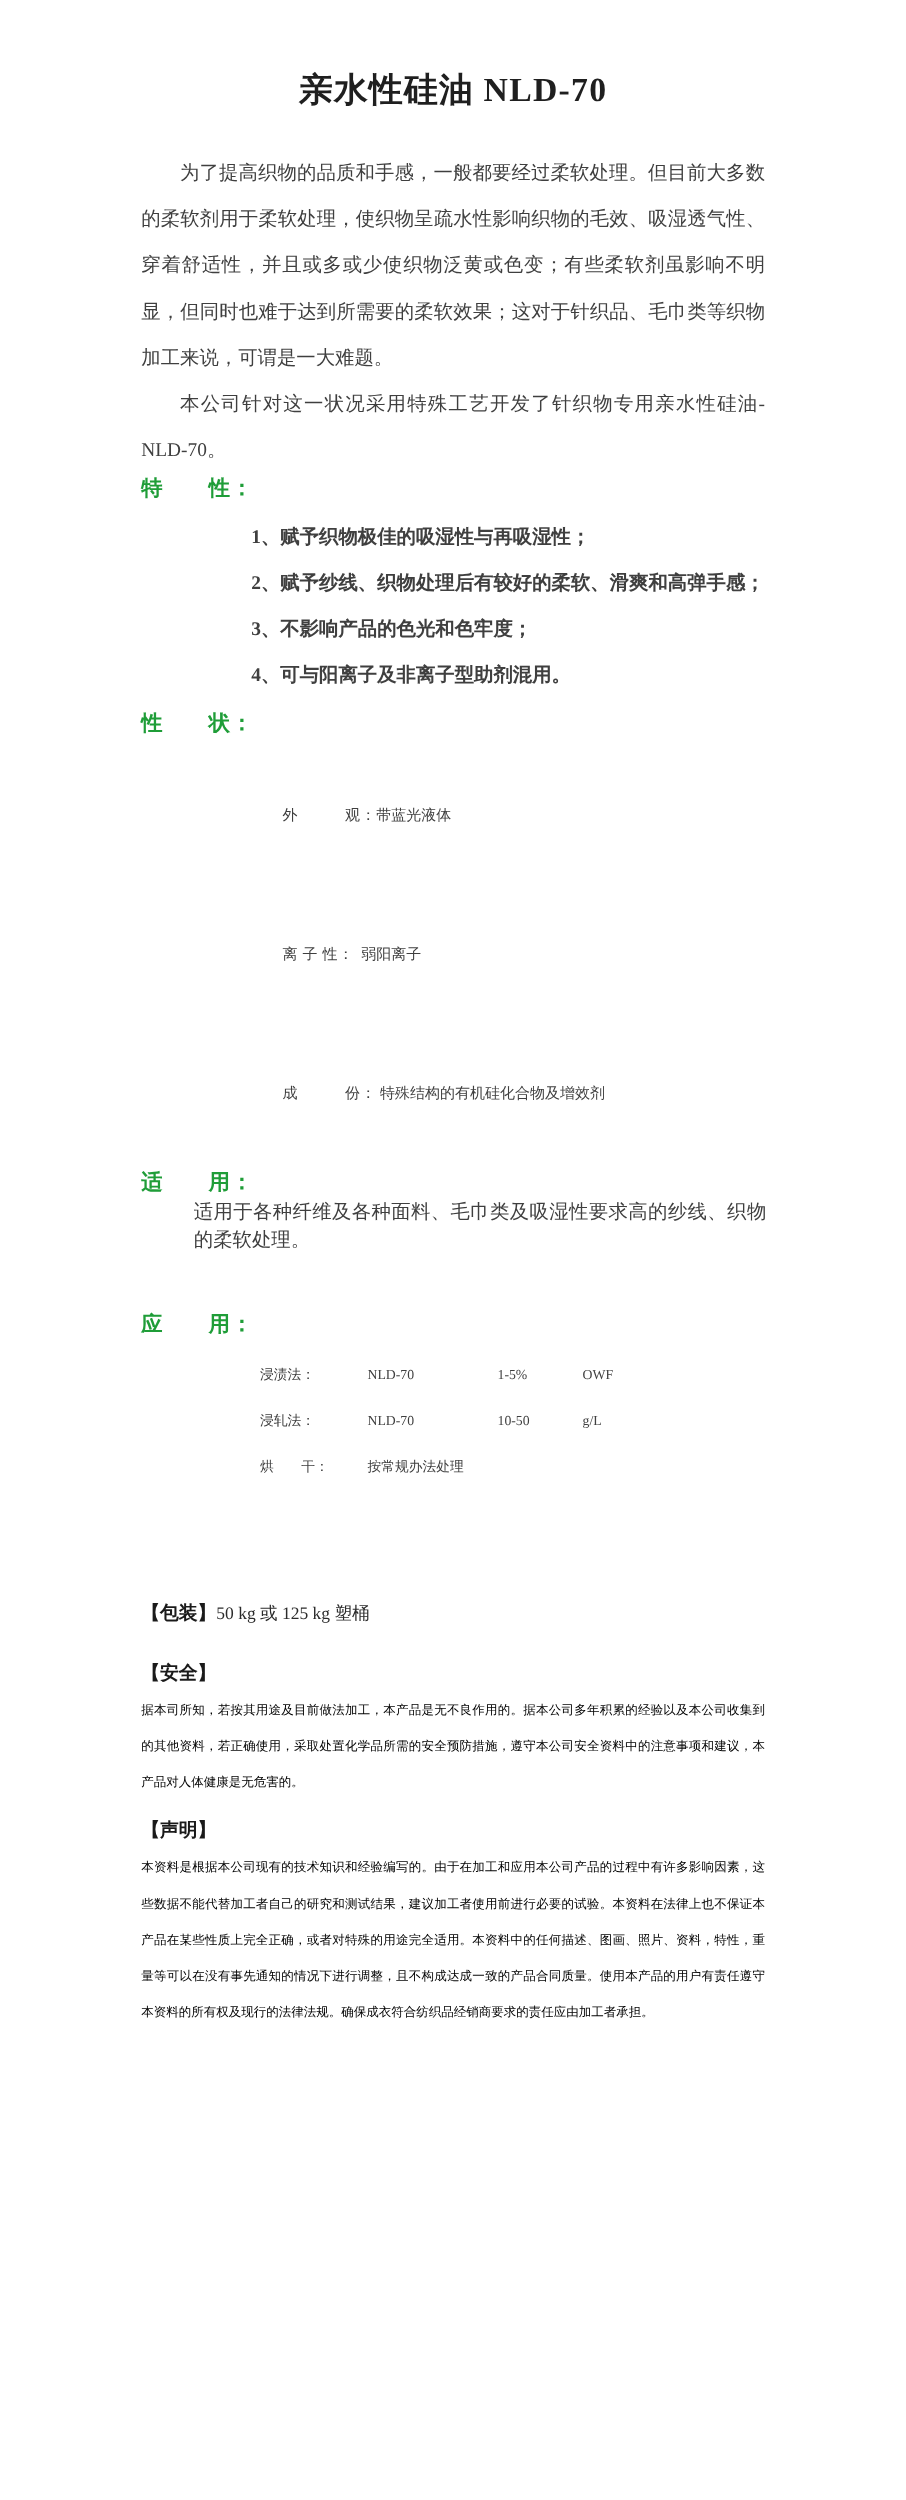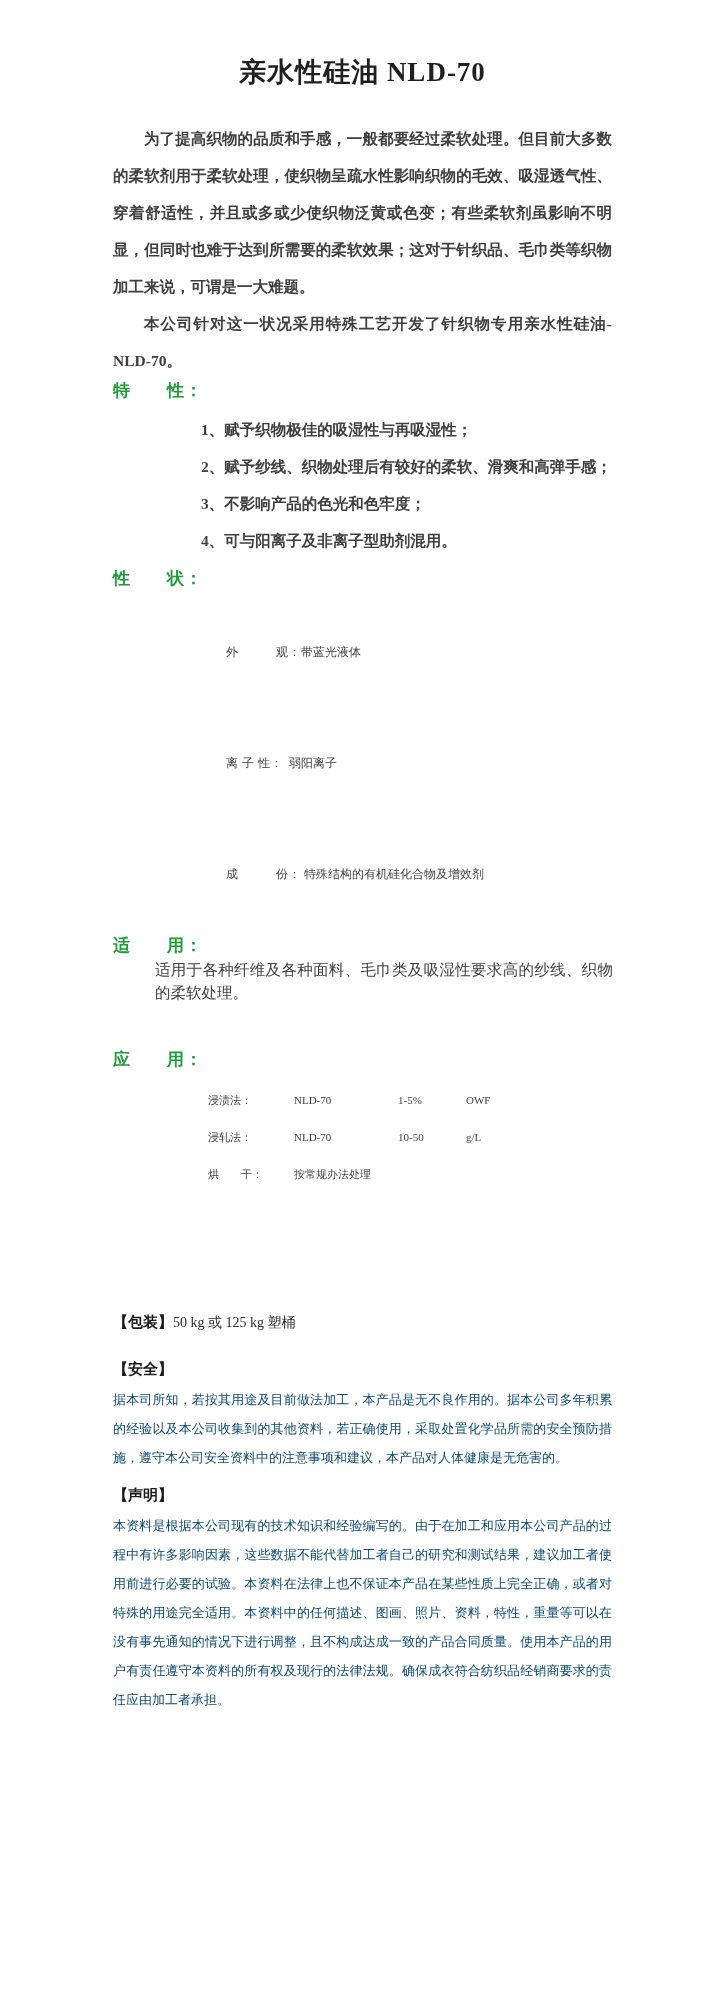--- a/index.html
+++ b/index.html
@@ -19,21 +19,21 @@
     overflow: hidden;
   }
   .title {
     margin-top: 6px;
     text-align: center;
     font-size: 27px;
     font-weight: bold;
     color: #1f1f1f;
     letter-spacing: 1px;
   }
-  .intro { margin-top: 30px; font-weight: bold; }
+  .intro { margin-top: 30px; }
   .intro p {
     font-size: 15.5px;
     line-height: 37px;
     text-align: justify;
     text-indent: 31px;
     color: #3f3f3f;
   }
   .sec-heading {
     font-family: "Liberation Sans", "DejaVu Sans", sans-serif;
     font-weight: bold;
@@ -59,36 +59,36 @@
     font-size: 15.5px;
     line-height: 23px;
     text-align: justify;
   }
   .app-rows { margin-top: 10px; margin-left: 95px; }
   .app-row { display: flex; font-size: 11px; line-height: 37px; white-space: pre-wrap; }
   .app-row .method  { width: 86px; }
   .app-row .product { width: 104px; }
   .app-row .amount  { width: 68px; }
   .app-row .unit    { flex: 1; }
-  .pack-line { margin-top: 118px; font-size: 14px; line-height: 22px; color: #2b2b2b; }
+  .pack-line { margin-top: 87px; font-size: 14px; line-height: 22px; color: #2b2b2b; }
   .bracket-label {
     font-family: "Liberation Sans", "DejaVu Sans", sans-serif;
     font-weight: bold;
     font-size: 15px;
     color: #1a1a1a;
   }
   .pack-line .bracket-label { display: inline; }
   .block-safety { margin-top: 26px; }
   .block-statement { margin-top: 14px; }
   .small-body {
     margin-top: 6px;
-    font-size: 13px;
+    font-size: 10px;
     line-height: 29px;
     text-align: justify;
-    color: #0c4a6e;
+    color: #000000;
   }
 </style>
 </head>
 <body>
 
 <div class="page">
 
   <h1 class="title">亲水性硅油 NLD-70</h1>
 
   <div class="intro">

